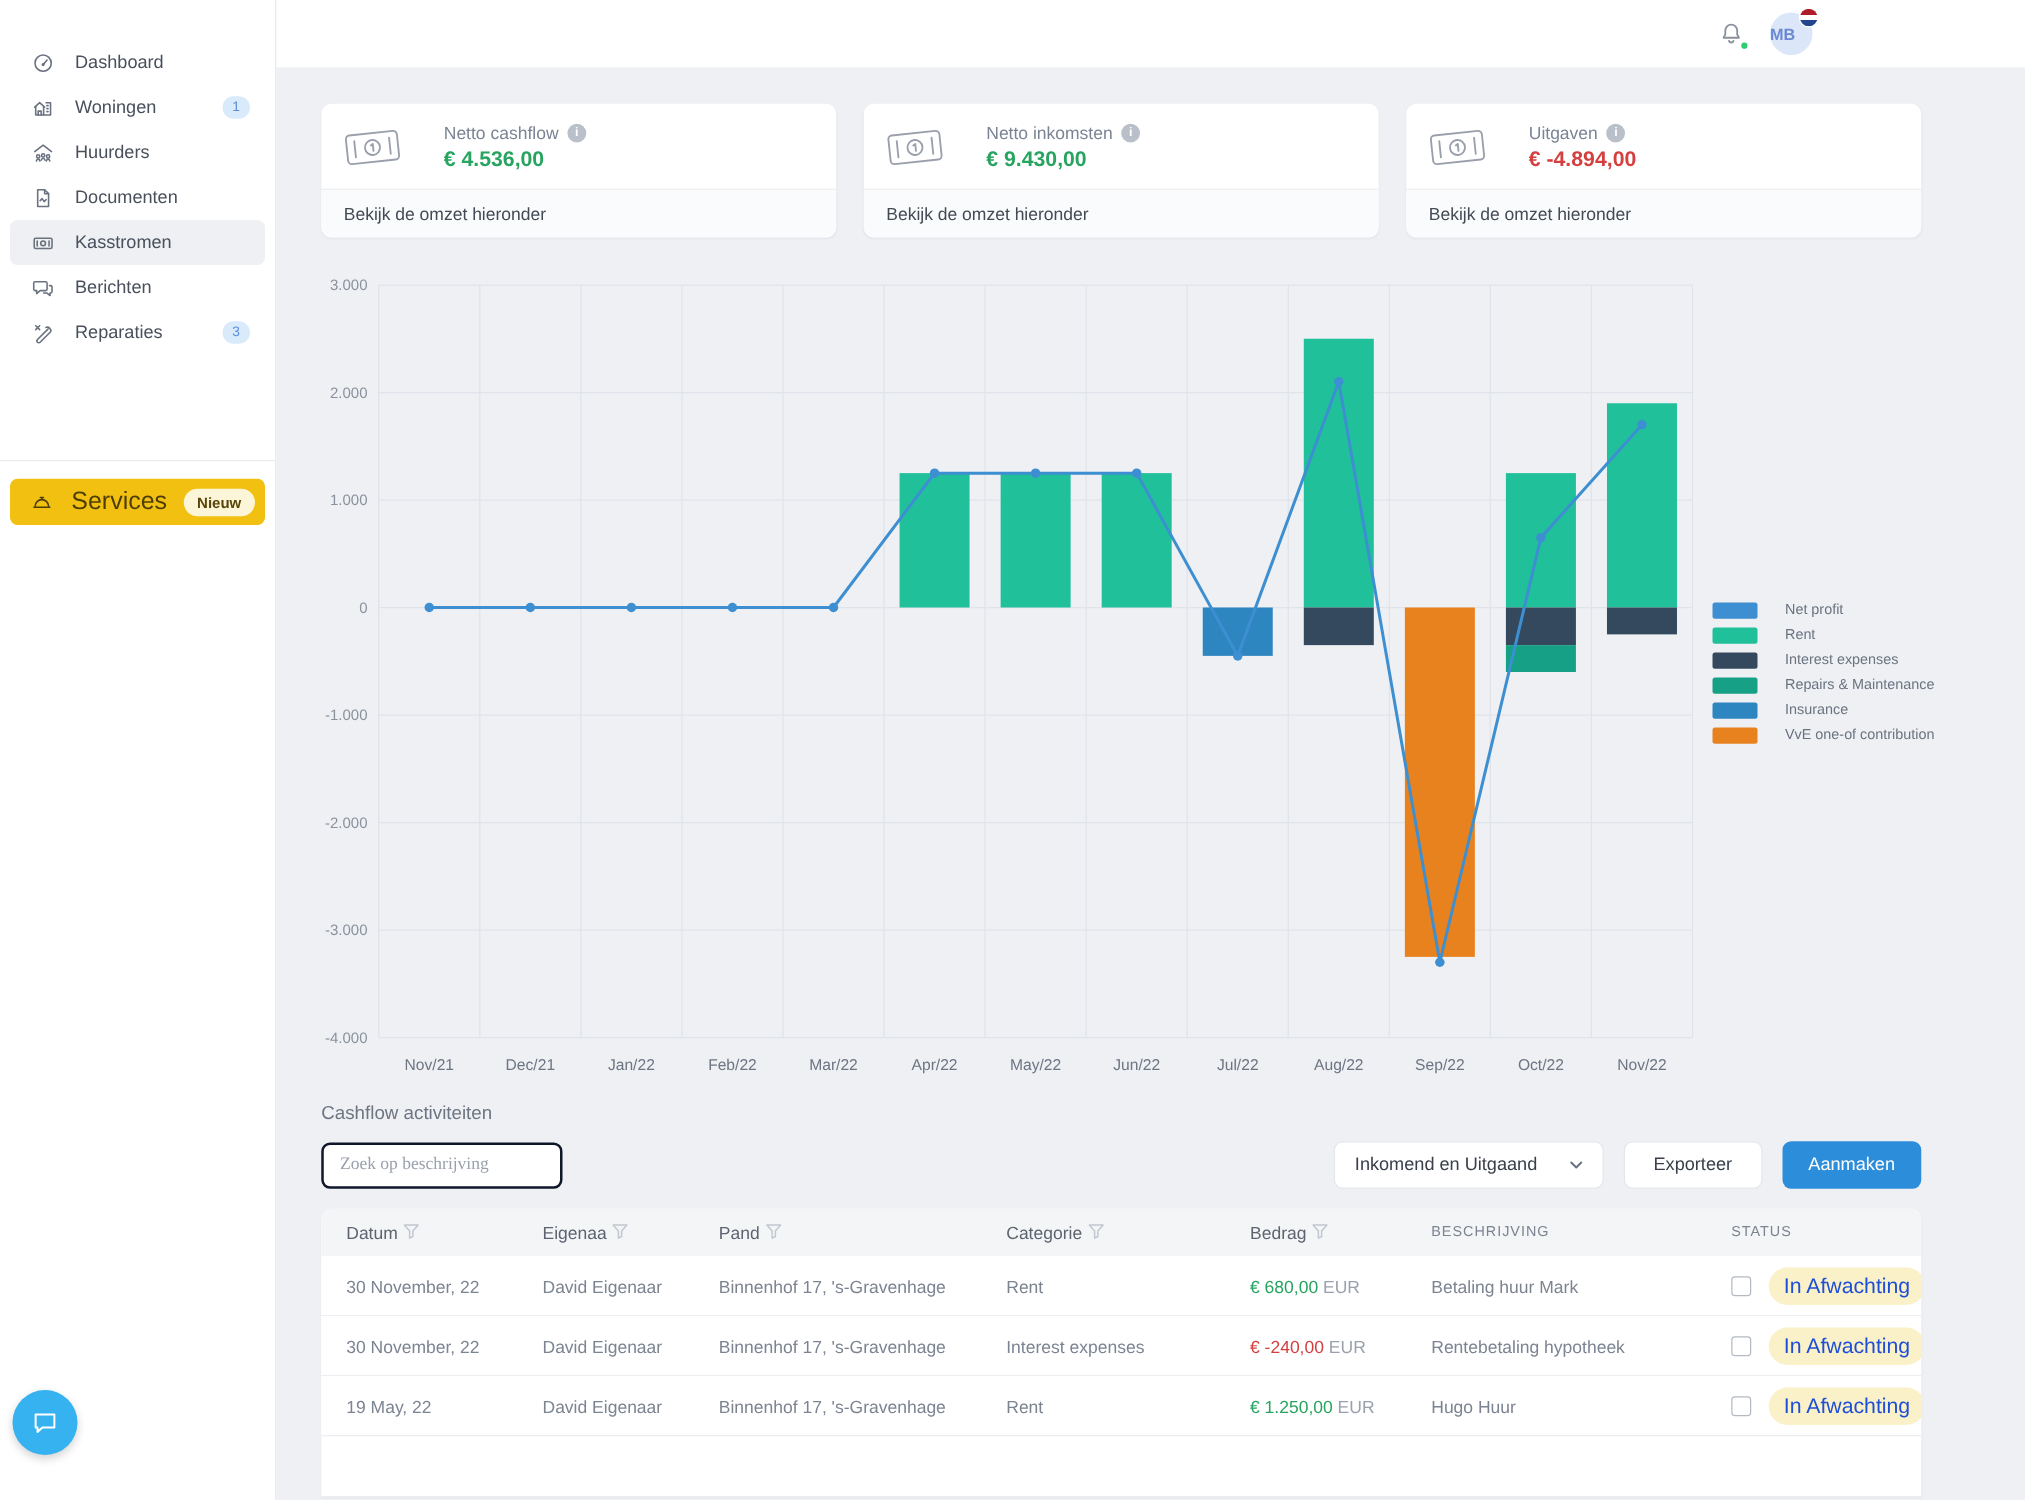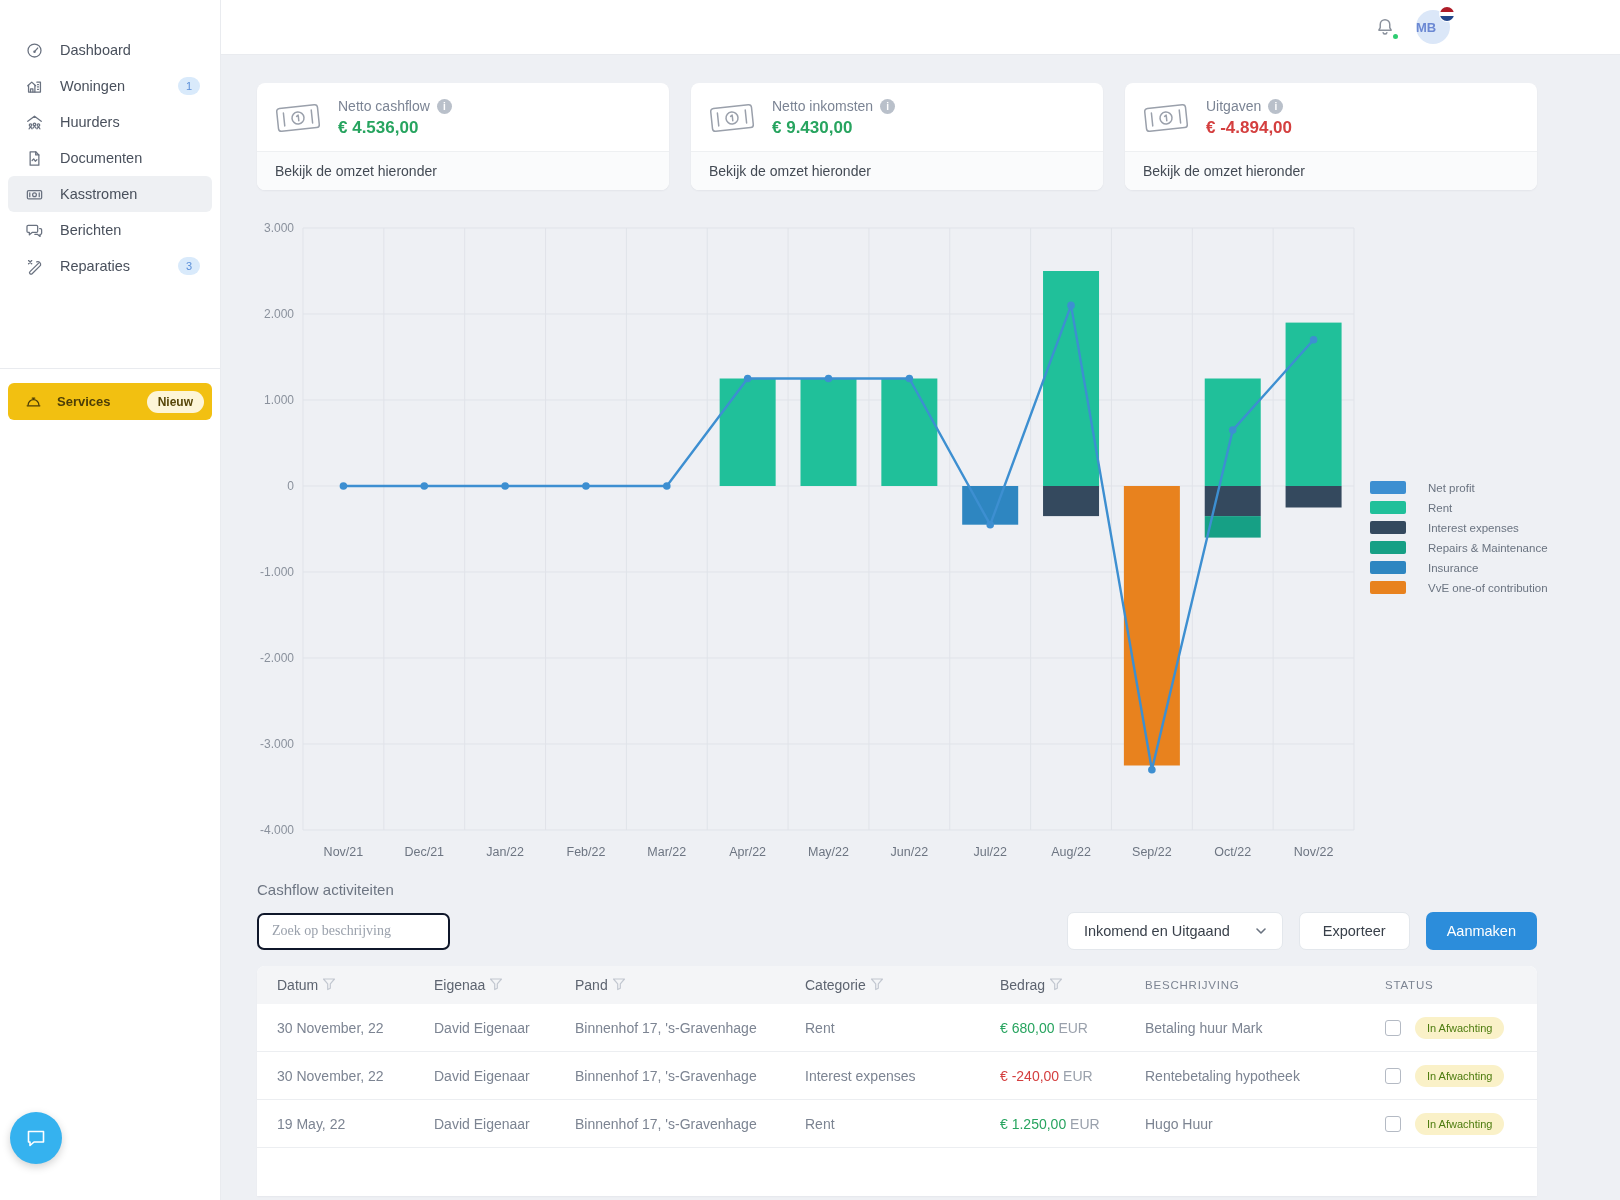--- a/index.html
+++ b/index.html
@@ -16,40 +16,40 @@
   nav{margin-top:32px}
   .nav-item{display:flex;align-items:center;height:36px;padding:0 12px 0 17px;margin:0 8px;border-radius:6px;font-size:14.5px;color:#49505c;cursor:pointer}
   .nav-item.active{background:#eef0f3}
   .ic{display:flex}
   .ic svg{width:100%;height:100%;fill:none;stroke:currentColor;stroke-width:1.6;stroke-linecap:round;stroke-linejoin:round;display:block}
   .nav-icon{width:19px;height:19px;margin-right:16px;color:#6a7280;flex:none}
   .nav-badge{margin-left:auto;background:#d9eafb;color:#5b8fd9;font-size:11px;border-radius:999px;padding:3px 8px;min-width:22px;text-align:center}
   .services-divider{height:1px;background:#e9ebef;margin-top:84px}
   .services{margin:14px 8px 0;background:#f2c011;border-radius:6px;height:37px;display:flex;align-items:center;padding:0 8px 0 16px;color:#4d3e07;cursor:pointer}
   .services .nav-icon{color:#4d3e07;margin-right:14px}
-  .services-label{font-size:13px;font-weight:700}
+  .services-label{font-size:20px;font-weight:400}
   .services-badge{margin-left:auto;background:#fdf5d7;color:#574608;font-size:12px;border-radius:999px;padding:4px 11px;font-weight:600}
 
   
   .main{flex:1;display:flex;flex-direction:column;min-width:0}
   .topbar{height:55px;background:#fff;border-bottom:1px solid #e9ebef;display:flex;align-items:center;justify-content:flex-end;padding-right:170px;gap:20px;flex:none}
   .bell-wrap{position:relative;width:22px;height:22px;color:#8a919c;cursor:pointer}
   .bell-dot{position:absolute;right:-4px;bottom:-3px;width:9px;height:9px;background:#2ecc71;border-radius:50%;border:2px solid #fff}
   .avatar{position:relative;width:34px;height:34px;border-radius:50%;background:#dbe7f8;color:#6b88d3;font-size:13px;font-weight:700;display:flex;align-items:center;justify-content:flex-start;cursor:pointer}
   .flag{position:absolute;top:-3px;right:-4px;width:14px;height:14px;border-radius:50%;overflow:hidden;display:flex;flex-direction:column;box-shadow:0 0 0 1px #fff}
   .flag div{flex:1}
   .flag .r{background:#ae1c28}.flag .w{background:#fff}.flag .b{background:#21468b}
 
   .content{flex:1;padding:28px 83px 0 36px}
   .section-title{color:#6d7582;font-size:15px;margin:2px 0 14px}
 
   
   .cards{display:flex;gap:22px;margin-bottom:26px}
   .card{flex:1;background:#fff;border-radius:8px;box-shadow:0 1px 2px rgba(16,24,40,.05);overflow:hidden}
-  .card-top{display:flex;align-items:center;gap:17px;padding:15px 18px 13px}
+  .card-top{display:flex;align-items:center;gap:34px;padding:15px 18px 13px}
   .card-icon{color:#9aa0ab;width:46px;height:32px;transform:rotate(-6deg);flex:none}
   .card-icon svg{stroke-width:1.5}
   .card-label{color:#7b8494;font-size:14px;display:flex;align-items:center;gap:7px}
   .info-dot{width:15px;height:15px;border-radius:50%;background:#b9c0ca;color:#fff;font-size:10px;font-weight:700;display:inline-flex;align-items:center;justify-content:center}
   .card-value{font-size:17px;font-weight:700;margin-top:4px}
   .card-value.positive{color:#27a45f}
   .card-value.negative{color:#d43f3f}
   .card-footer{border-top:1px solid #eef0f2;background:#fafbfc;padding:11px 18px;color:#434a54;font-size:14px;cursor:pointer}
 
   
@@ -75,21 +75,21 @@
   .t-hcell{display:flex;align-items:flex-start;gap:4px}
   .t-hcell.caps{font-size:11.5px;letter-spacing:.8px;color:#7c8492}
   .funnel{width:14px;height:14px;color:#c2c7d0;cursor:pointer}
   .funnel svg{stroke-width:1.2}
   .t-row{height:48px;border-bottom:1px solid #eceef1;color:#7c8492;font-size:14px;background:#fff;cursor:pointer}
   .amt.positive{color:#27a45f}
   .amt.negative{color:#d43f3f}
   .cur{color:#9aa1ac}
   .status-cell{display:flex;align-items:center;gap:14px}
   .checkbox{width:16px;height:16px;border:1.5px solid #b4bac4;border-radius:3px;background:#fff;flex:none;cursor:pointer}
-  .pill{background:#faf1c8;color:#4d7c0f;font-size:11px;padding:5px 12px;border-radius:999px;white-space:nowrap}
+  .pill{background:#faf1c8;color:#1d4ed8;font-size:17px;padding:5px 12px;border-radius:999px;white-space:nowrap}
 
   .chat-fab{position:absolute;left:10px;top:1112px;width:52px;height:52px;border-radius:50%;background:#35b2ef;display:flex;align-items:center;justify-content:center;color:#fff;box-shadow:0 3px 8px rgba(0,0,0,.18);cursor:pointer;z-index:5}
   .chat-fab .ic{width:24px;height:24px}
 </style>
 </head>
 <body>
 
 <div class="app">
   <aside class="sidebar">
     <nav id="nav">

